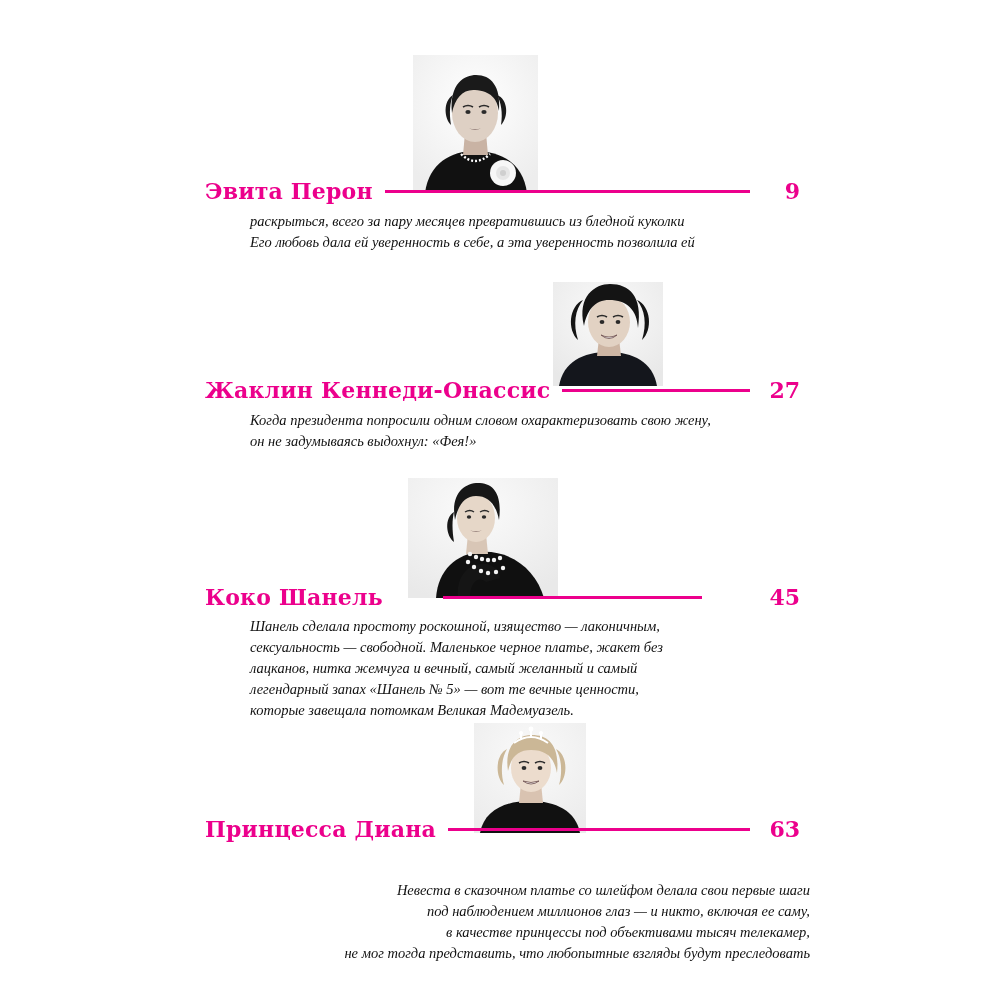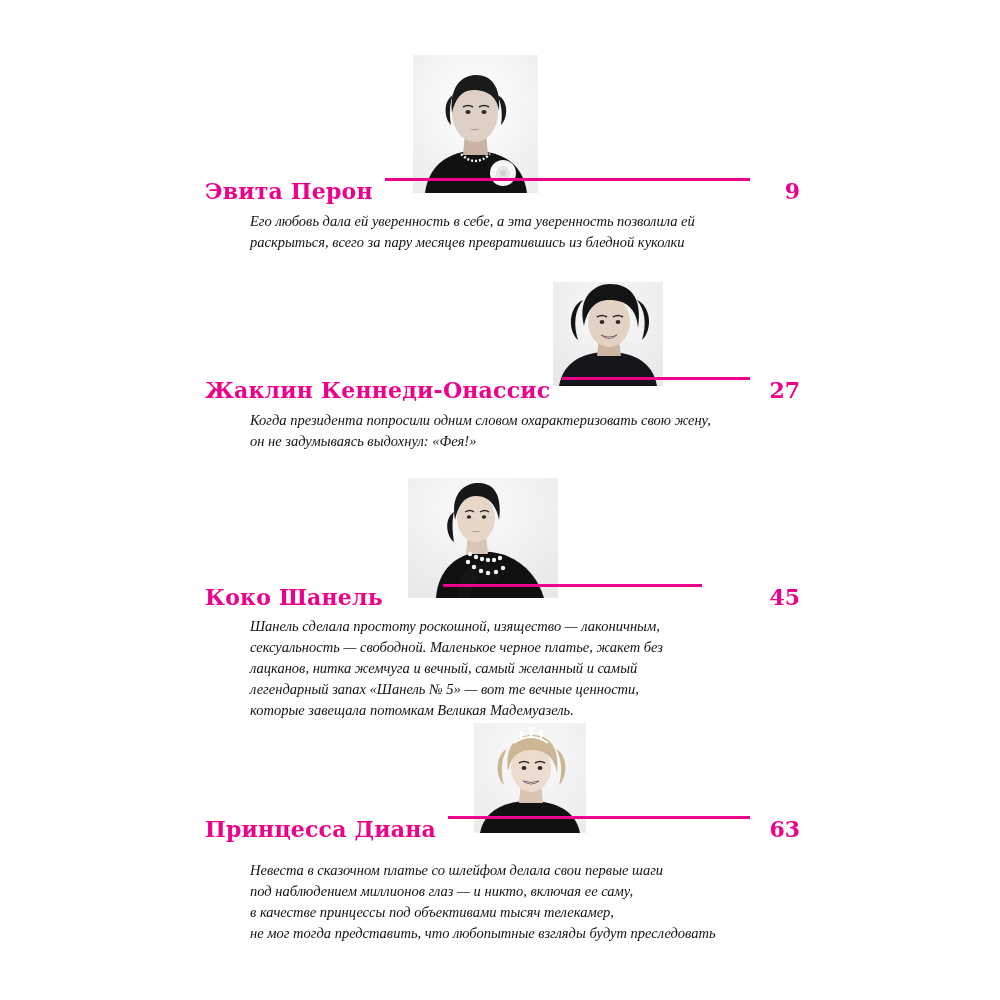--- a/index.html
+++ b/index.html
@@ -31,20 +31,21 @@
     background: #f2f2f2;
   }
   .portrait svg {
     display: block;
   }
 
   
   .title-row {
     position: absolute;
     display: flex;
+    align-items: center;
     left: 205px;
     width: 595px;
   }
   .entry-title {
     color: #ec008c;
     font-family: "DejaVu Serif", serif;
     font-weight: bold;
     font-size: 22px;
     letter-spacing: 0.2px;
     white-space: nowrap;
@@ -129,22 +130,22 @@
       </svg>
     </div>
 
     <div class="title-row" style="top:178px;">
       <span class="entry-title">Эвита Перон</span>
       <span class="rule"></span>
       <span class="entry-page">9</span>
     </div>
 
     <div class="blurb" style="top:211px;">
+      <div>раскрыться, всего за пару месяцев превратившись из бледной куколки</div>
       <div>Его любовь дала ей уверенность в себе, а эта уверенность позволила ей</div>
-      <div>раскрыться, всего за пару месяцев превратившись из бледной куколки</div>
     </div>
   </div>
 
   <div class="entry">
 
     <div class="portrait" style="left:553px; top:282px; width:110px; height:104px;">
       <svg width="110" height="104" viewBox="0 0 110 104" xmlns="http://www.w3.org/2000/svg">
         <defs>
           <clipPath id="c2">
               <rect x="0" y="0" width="110" height="104"></rect>
@@ -300,21 +301,21 @@
         </g>
       </svg>
     </div>
 
     <div class="title-row" style="top:816px;">
       <span class="entry-title">Принцесса Диана</span>
       <span class="rule"></span>
       <span class="entry-page">63</span>
     </div>
 
-    <div class="blurb" style="top:860px;">
+    <div class="blurb" style="top:880px;text-align:right;">
       <div>Невеста в сказочном платье со шлейфом делала свои первые шаги</div>
       <div>под наблюдением миллионов глаз — и никто, включая ее саму,</div>
       <div>в качестве принцессы под объективами тысяч телекамер,</div>
       <div>не мог тогда представить, что любопытные взгляды будут преследовать</div>
     </div>
   </div>
 
 </div>
 
 </body></html>

